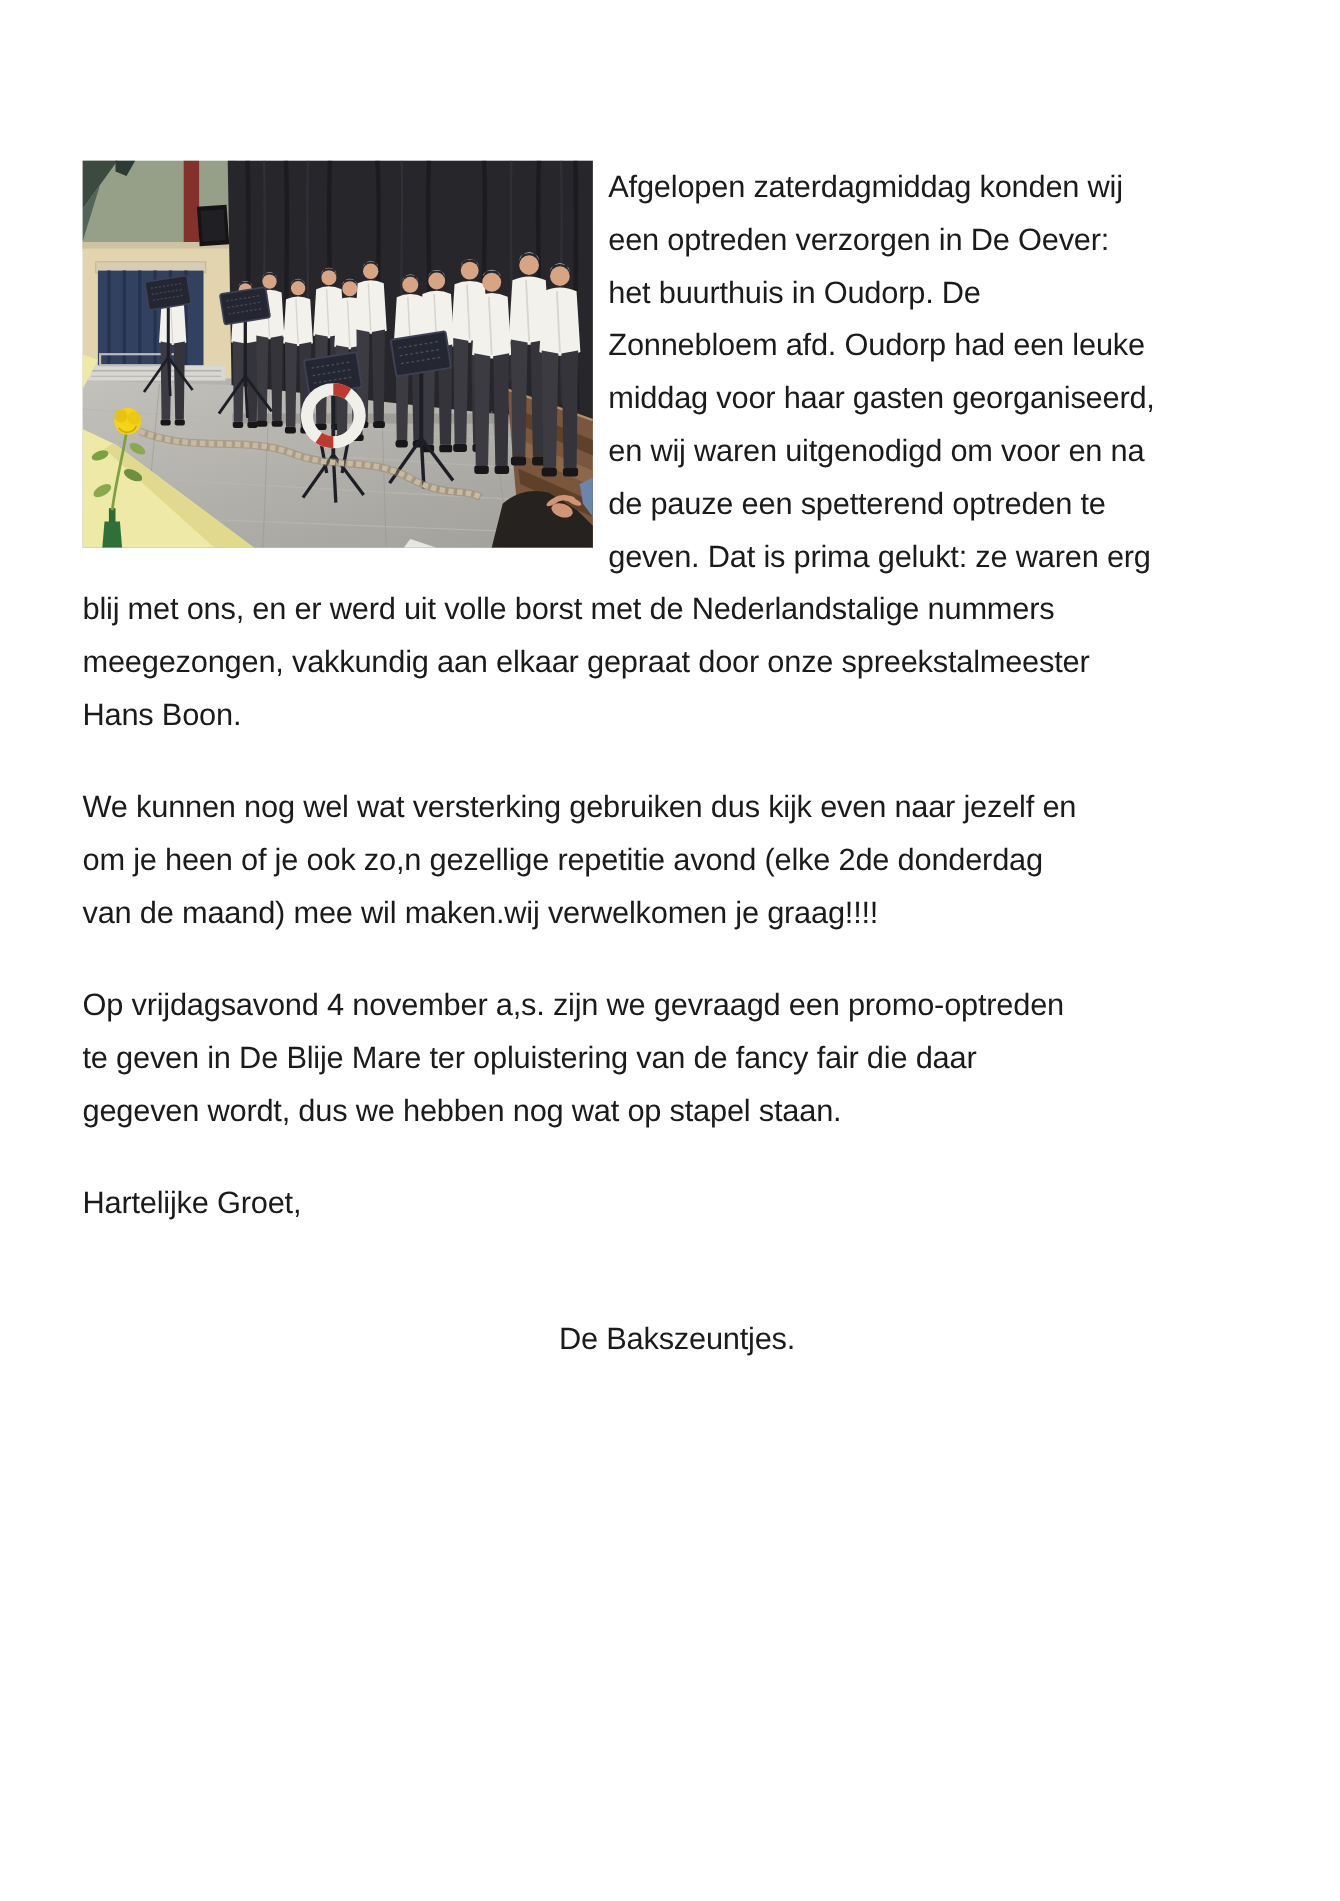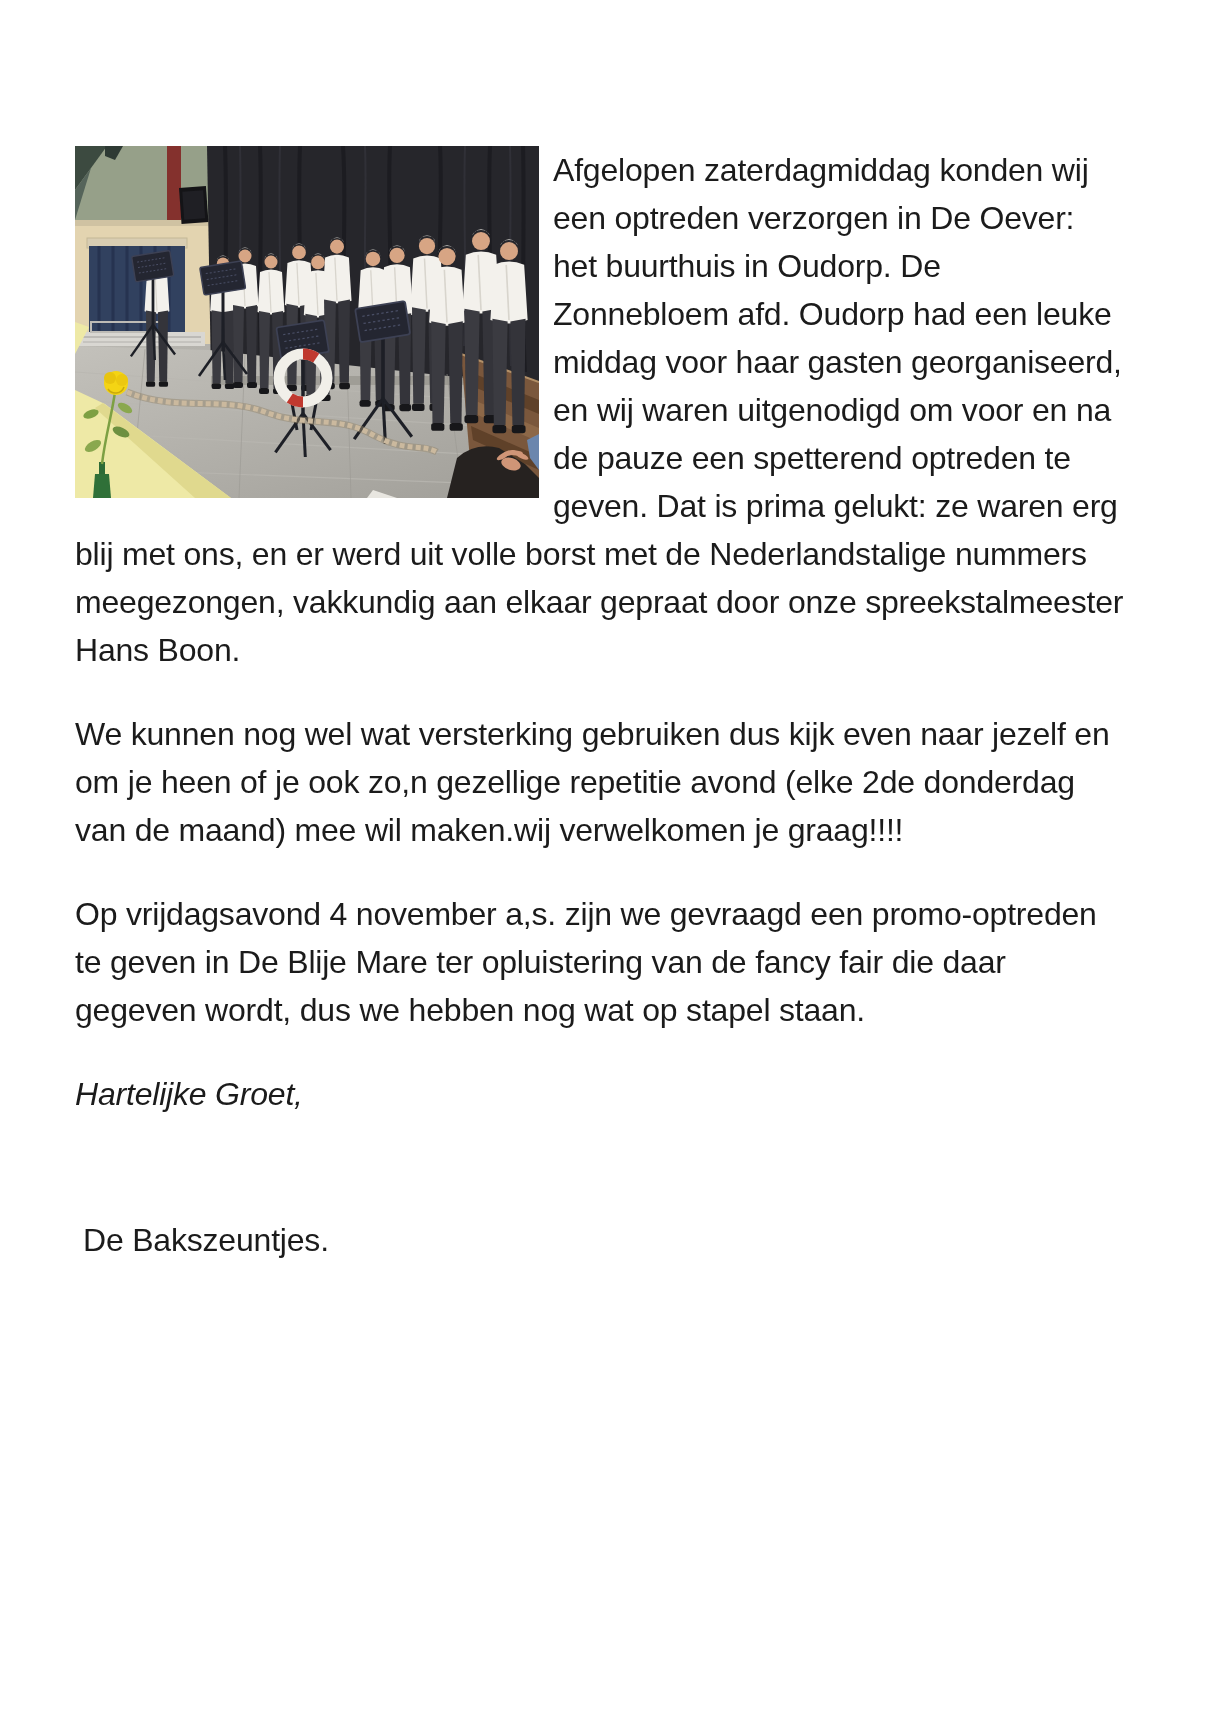--- a/index.html
+++ b/index.html
@@ -14,27 +14,27 @@
     padding:146px 70px 0 75px;
   }
   .photo-figure{
     float:left;
     width:464px;height:352px;
     margin:0 14px 8px 0;
   }
   .photo-figure svg{display:block;width:464px;height:352px;}
   p.doc{
     margin:0 0 36px 0;
-    font-size:32px;
+    font-size:28px;
     line-height:48px;
     white-space:pre-line;
     letter-spacing:-0.2px;
   }
-  p.doc.signoff{margin-bottom:36px;font-style:italic;}
-  p.doc.signature{margin-top:98px;padding-left:8px;}
+  p.doc.signoff{margin-bottom:36px;}
+  p.doc.signature{margin-top:75px;padding-left:8px;text-align:center;}
 </style>
 </head>
 <body>
 
 <div class="page">
 
   <div class="photo-figure">
     <svg viewBox="0 0 464 352" xmlns="http://www.w3.org/2000/svg">
       <defs>
         <linearGradient id="floorGrad" x1="0" y1="0" x2="1" y2="1">

